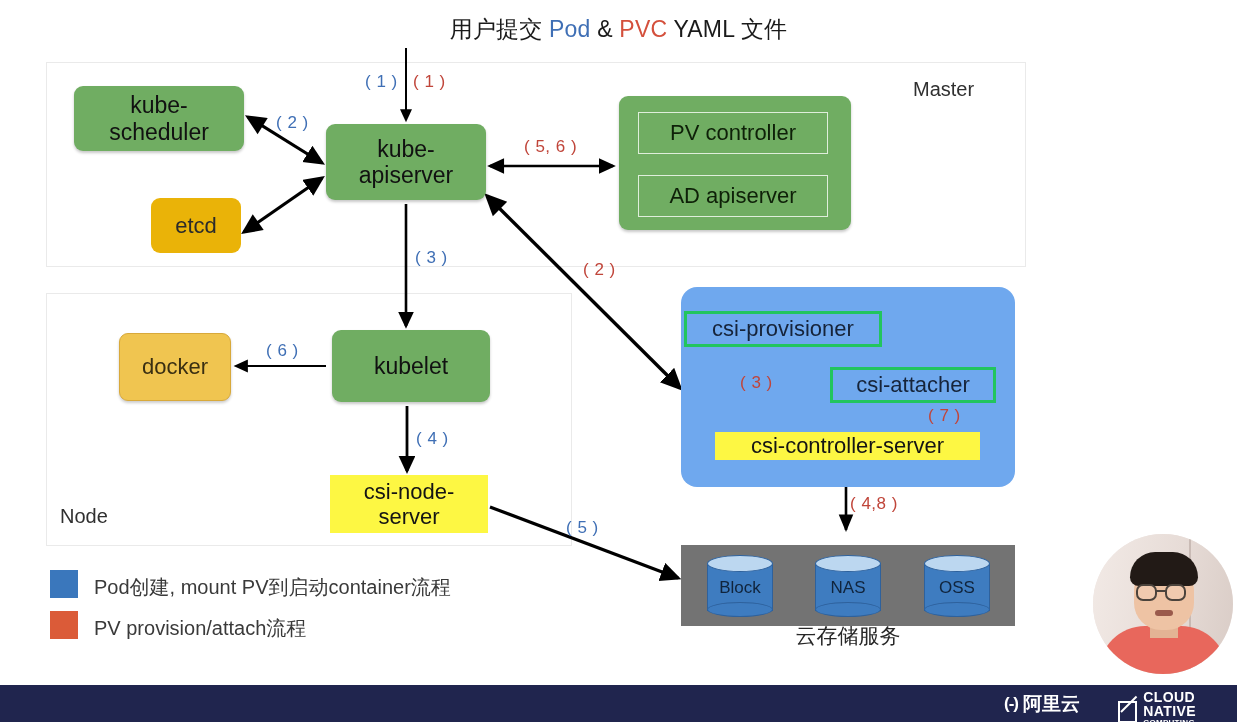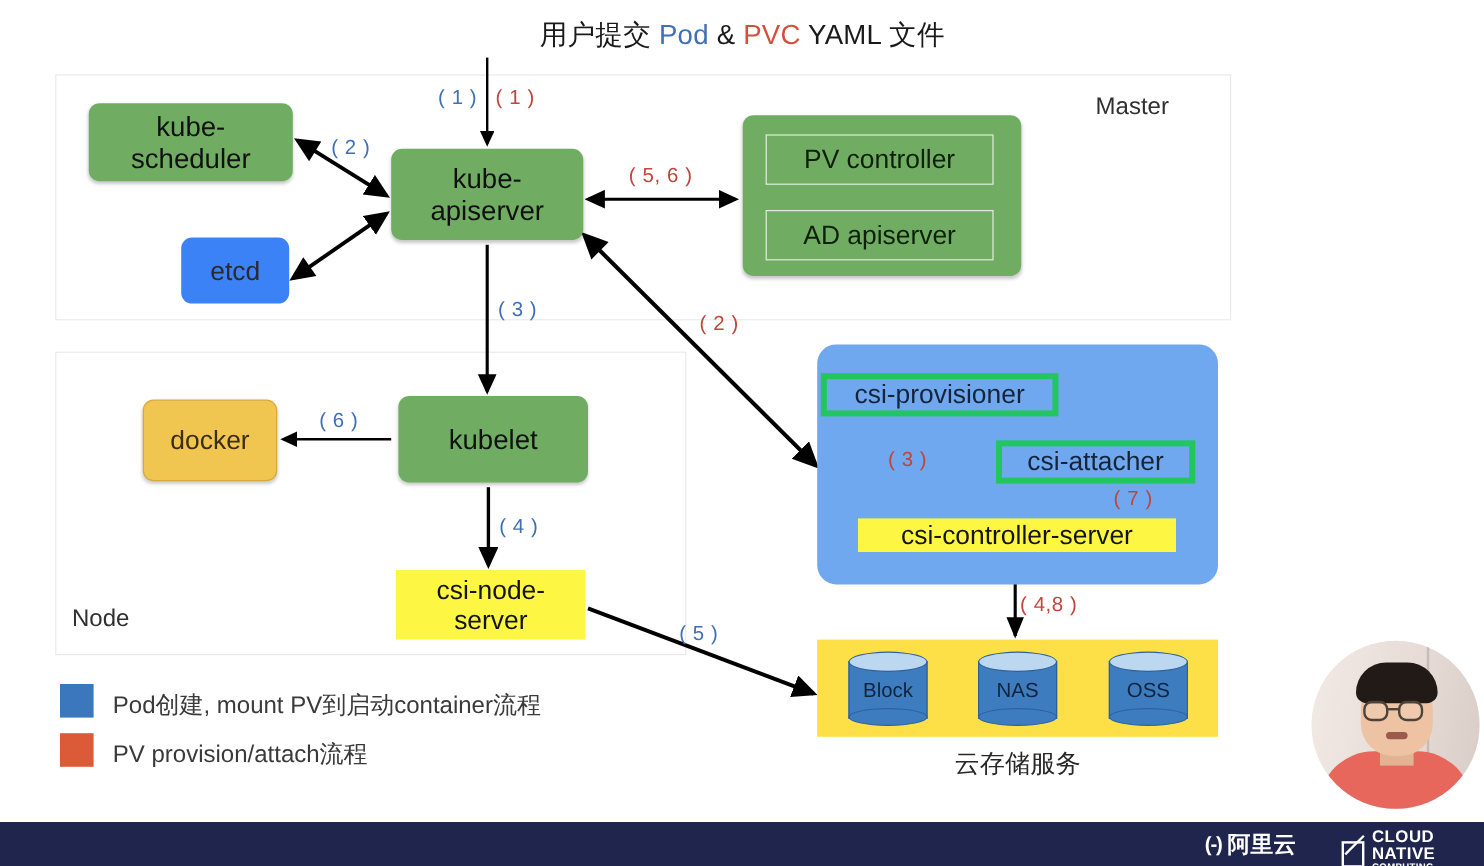--- a/index.html
+++ b/index.html
@@ -57,21 +57,21 @@
     line-height: 1.15;
     color: #111111;
   }
   .green {
     background: #70ad62;
     border-radius: 9px;
     box-shadow: 0 2px 3px rgba(0,0,0,.22);
     font-size: 23px;
   }
   .grey {
-    background: #3b82f6;
+    background: #eab308;
     border-radius: 9px;
     font-size: 22px;
     color: #2b2b2b;
   }
   .amber {
     background: #f0c550;
     border: 1px solid #d8a93b;
     border-radius: 9px;
     box-shadow: 0 2px 3px rgba(0,0,0,.2);
     font-size: 22px;
@@ -80,24 +80,25 @@
   .yellow {
     background: #fdf743;
     font-size: 22px;
     color: #141414;
   }
   .blue-panel {
     background: #6fa8ee;
     border-radius: 16px;
   }
   .blue-strip {
-    background: #fde047;
+    background: #737373;
+    margin-top: 12px;
   }
   .inner-outline {
-    border: 5px solid #22c55e;
+    border: 3px solid #22c55e;
     background: transparent;
     font-size: 22px;
     color: #16243a;
   }
   .inner-outline-green {
     border: 1px solid #dfeedb;
     background: transparent;
     font-size: 22px;
     color: #0e2008;
   }

